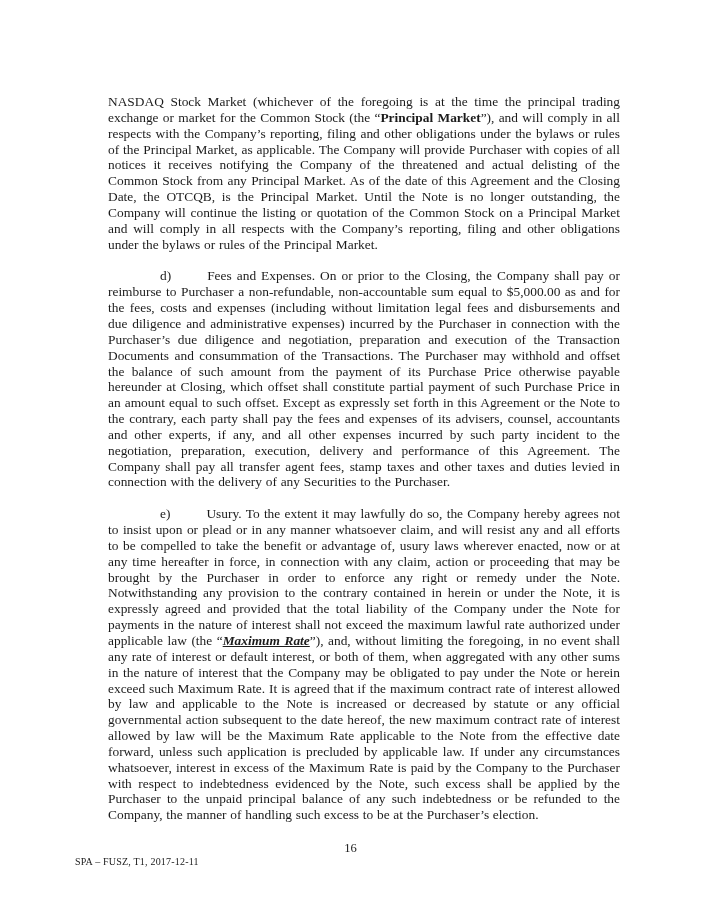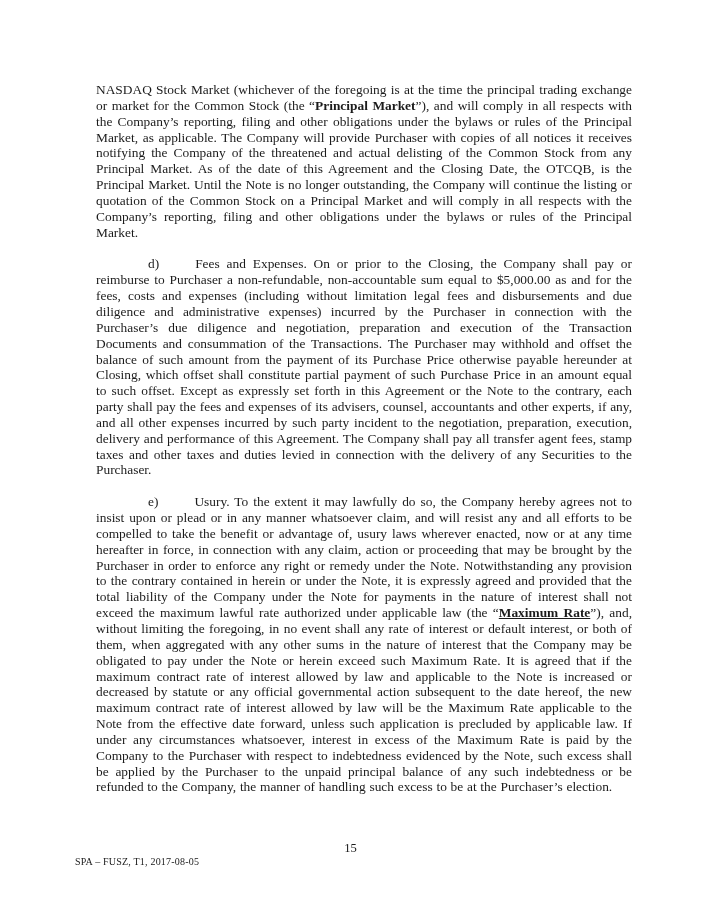--- a/index.html
+++ b/index.html
@@ -16,21 +16,21 @@
     color: #1b1b1b;
     overflow: hidden;
   }
   .body-text {
     position: absolute;
     left: 96px;
     top: 82px;
     width: 536px;
   }
   .body-text p {
-    margin: 0;
+    margin: 12px;
     font-size: 13.4px;
     line-height: 15.85px;
     text-align: justify;
     word-spacing: 0.4px;
   }
   .body-text p.sec {
     text-indent: 52px;
     margin-top: 16px;
   }
   .tab-gap {
@@ -38,20 +38,21 @@
     width: 36px;
   }
   .u {
   }
   .b {
     font-weight: bold;
   }
   .bu {
     font-weight: bold;
     text-decoration: underline;
+    font-style: italic;
   }
   .page-number {
     position: absolute;
     top: 841px;
     left: 0;
     width: 701px;
     text-align: center;
     font-size: 12.6px;
     line-height: 15px;
   }
@@ -72,17 +73,17 @@
   <div class="body-text">
 
     <p><span>NASDAQ Stock Market (whichever of the foregoing is at the time the principal trading exchange or market for the Common Stock (the “</span><span class="b">Principal Market</span><span>”), and will comply in all respects with the Company’s reporting, filing and other obligations under the bylaws or rules of the Principal Market, as applicable. The Company will provide Purchaser with copies of all notices it receives notifying the Company of the threatened and actual delisting of the Common Stock from any Principal Market.  As of the date of this Agreement and the Closing Date, the OTCQB, is the Principal Market. Until the Note is no longer outstanding, the Company will continue the listing or quotation of the Common Stock on a Principal Market and will comply in all respects with the Company’s reporting, filing and other obligations under the bylaws or rules of the Principal Market.</span></p>
 
     <p class="sec"><span>d)</span><span class="tab-gap"></span><span class="u">Fees and Expenses</span><span>.  On or prior to the Closing, the Company shall pay or reimburse to Purchaser a non-refundable, non-accountable sum equal to $5,000.00 as and for the fees, costs and expenses (including without limitation legal fees and disbursements and due diligence and administrative expenses) incurred by the Purchaser in connection with the Purchaser’s due diligence and negotiation, preparation and execution of the Transaction Documents and consummation of the Transactions.  The Purchaser may withhold and offset the balance of such amount from the payment of its Purchase Price otherwise payable hereunder at Closing, which offset shall constitute partial payment of such Purchase Price in an amount equal to such offset.  Except as expressly set forth in this Agreement or the Note to the contrary, each party shall pay the fees and expenses of its advisers, counsel, accountants and other experts, if any, and all other expenses incurred by such party incident to the negotiation, preparation, execution, delivery and performance of this Agreement. The Company shall pay all transfer agent fees, stamp taxes and other taxes and duties levied in connection with the delivery of any Securities to the Purchaser.</span></p>
 
     <p class="sec"><span>e)</span><span class="tab-gap"></span><span class="u">Usury</span><span>.  To the extent it may lawfully do so, the Company hereby agrees not to insist upon or plead or in any manner whatsoever claim, and will resist any and all efforts to be compelled to take the benefit or advantage of, usury laws wherever enacted, now or at any time hereafter in force, in connection with any claim, action or proceeding that may be brought by the Purchaser in order to enforce any right or remedy under the Note.  Notwithstanding any provision to the contrary contained in herein or under the Note, it is expressly agreed and provided that the total liability of the Company under the Note for payments in the nature of interest shall not exceed the maximum lawful rate authorized under applicable law (the “</span><span class="bu">Maximum Rate</span><span>”), and, without limiting the foregoing, in no event shall any rate of interest or default interest, or both of them, when aggregated with any other sums in the nature of interest that the Company may be obligated to pay under the Note or herein exceed such Maximum Rate.  It is agreed that if the maximum contract rate of interest allowed by law and applicable to the Note is increased or decreased by statute or any official governmental action subsequent to the date hereof, the new maximum contract rate of interest allowed by law will be the Maximum Rate applicable to the Note from the effective date forward, unless such application is precluded by applicable law.  If under any circumstances whatsoever, interest in excess of the Maximum Rate is paid by the Company to the Purchaser with respect to indebtedness evidenced by the Note, such excess shall be applied by the Purchaser to the unpaid principal balance of any such indebtedness or be refunded to the Company, the manner of handling such excess to be at the Purchaser’s election.</span></p>
 
   </div>
 
-  <div class="page-number">15</div>
+  <div class="page-number">16</div>
 
-  <div class="footer-id">SPA – FUSZ, T1, 2017-08-05</div>
+  <div class="footer-id">SPA – FUSZ, T1, 2017-12-11</div>
 
 </div>
 
 </body></html>

